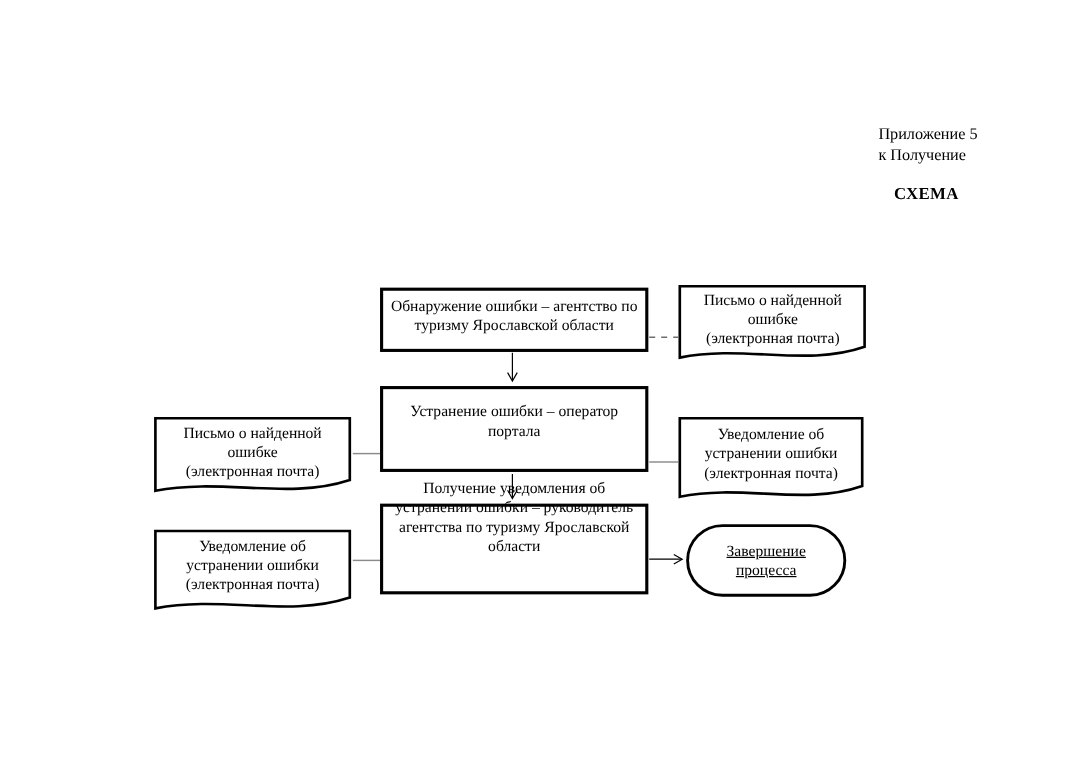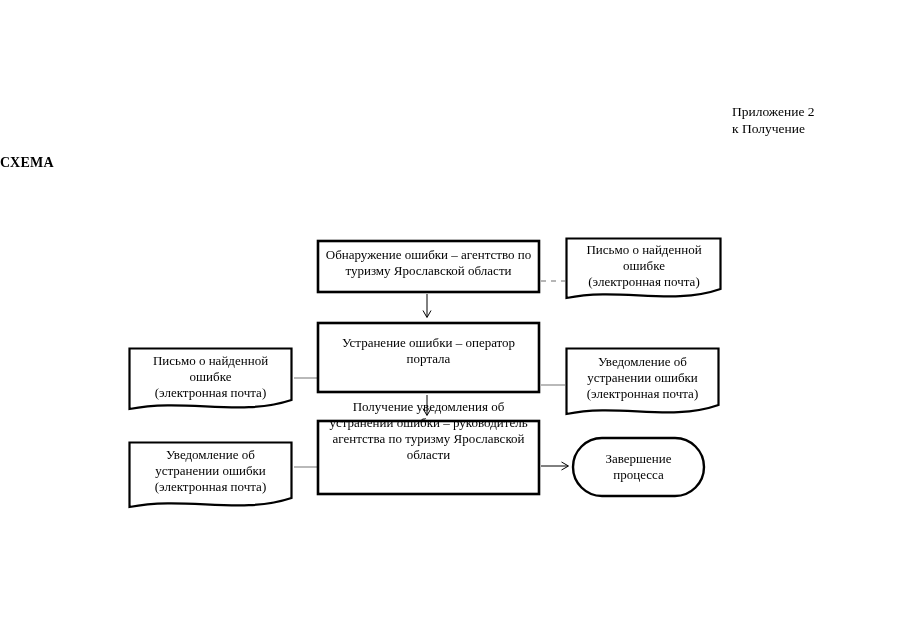--- a/index.html
+++ b/index.html
@@ -11,39 +11,39 @@
     font-family:"Liberation Serif","DejaVu Serif",serif;
     color:#000;
     overflow:hidden;
   }
   .annotation{
     position:absolute;left:732px;top:103px;
     font-size:13.5px;line-height:17px;text-align:left;
   }
   .title-block{
     position:absolute;left:0;top:154px;width:799px;
-    text-align:left;font-weight:700;
+    text-align:right;font-weight:700;
   }
   .title-heading{font-size:14px;line-height:18px;letter-spacing:.3px;}
   .title-line{font-size:13.5px;line-height:18px;}
   svg.diagram{position:absolute;left:0;top:0;}
   .node-label{
     position:absolute;
     display:flex;align-items:center;justify-content:center;
     text-align:center;font-size:13px;line-height:16px;
   }
   .node-label .inner{width:100%;}
 </style>
 </head>
 <body>
 
 <div class="page">
 
   <div class="annotation">
-    <div>Приложение 2</div>
+    <div>Приложение 5</div>
     <div>к Получение</div>
   </div>
 
   <div class="title-block">
     <div class="title-heading">СХЕМА</div>
   </div>
 
   <svg class="diagram" width="905" height="640" viewBox="0 0 905 640">
     <defs>
       <marker id="arrow-down" markerWidth="12" markerHeight="12" refX="5" refY="8.5" orient="0" markerUnits="userSpaceOnUse">
@@ -124,20 +124,20 @@
   </div>
 
   <div class="node-label" style="left:132px;top:444px;width:157px;height:54px;">
     <div class="inner">
       <div>Уведомление об</div>
       <div>устранении ошибки</div>
       <div>(электронная почта)</div>
     </div>
   </div>
 
-  <div class="node-label" style="left:575px;top:440px;width:127px;height:54px;">
+  <div class="node-label" style="left:575px;top:440px;width:127px;height:54px;text-decoration:underline;">
     <div class="inner">
       <div>Завершение</div>
       <div>процесса</div>
     </div>
   </div>
 
 </div>
 
 </body></html>

